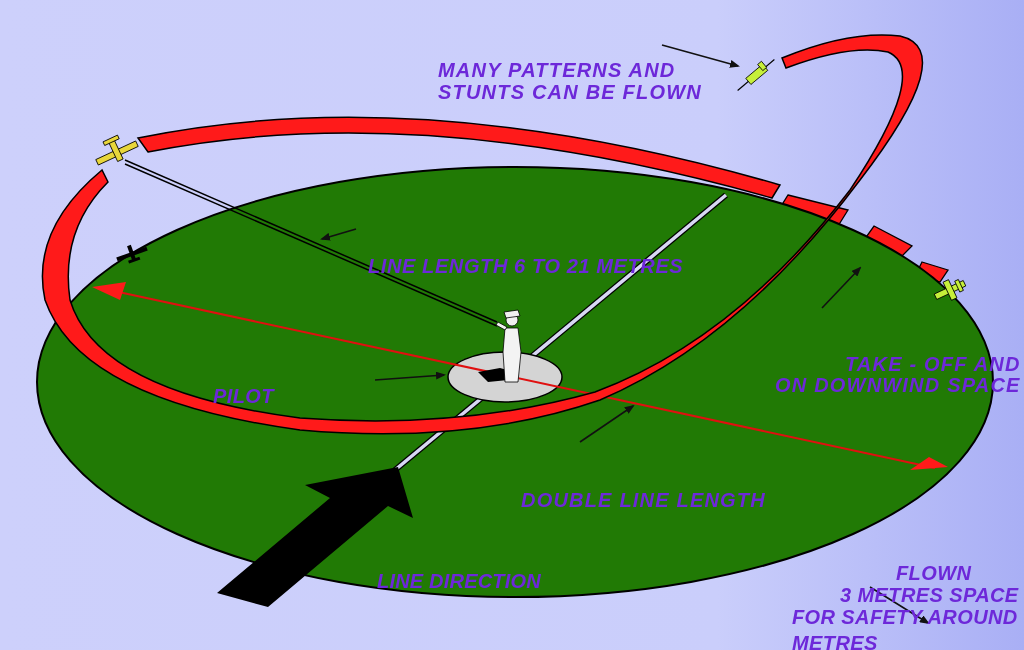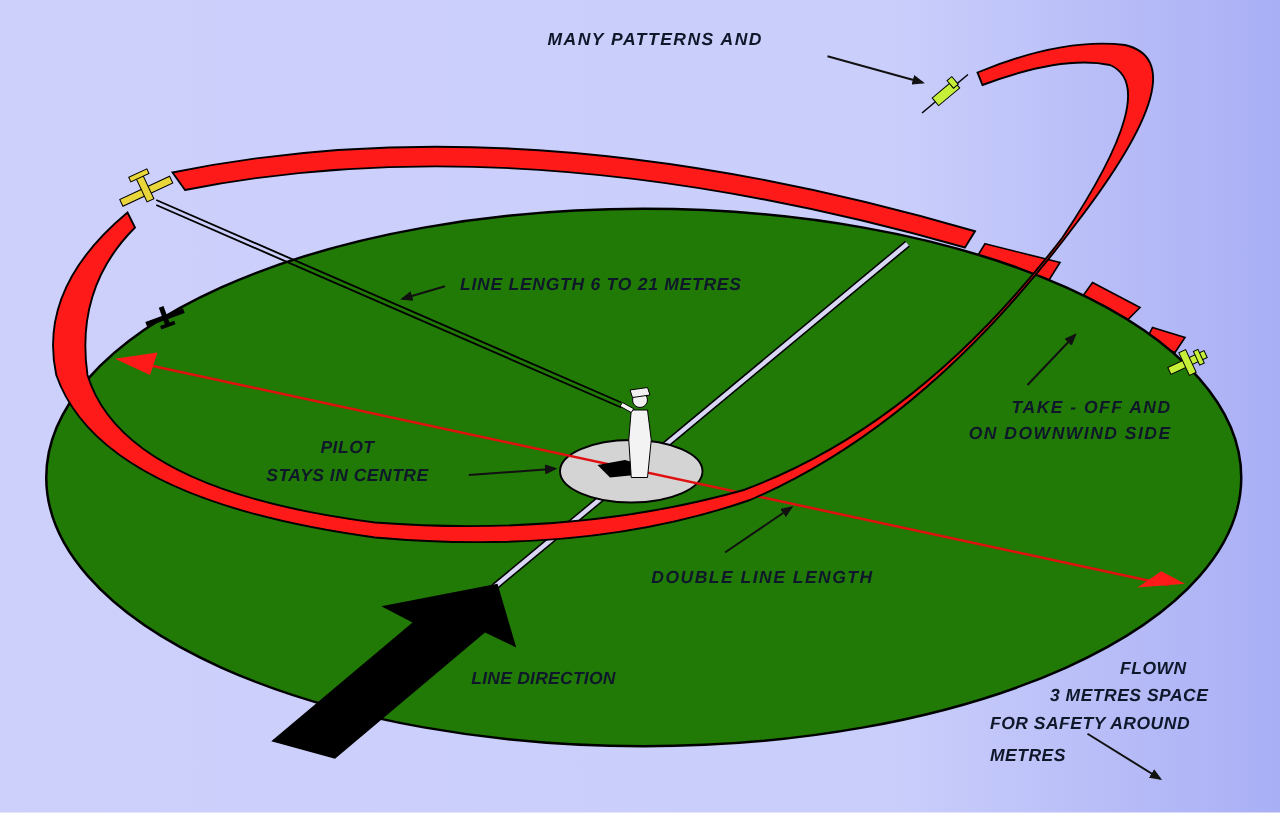--- a/index.html
+++ b/index.html
@@ -5,22 +5,22 @@
   html, body { margin: 0; padding: 0; }
   body {
     width: 1024px; height: 650px; overflow: hidden;
     background: linear-gradient(90deg, #cdd0fb 0%, #cacefb 70%, #a9aff5 100%);
     font-family: "Liberation Sans", sans-serif;
     position: relative;
   }
   svg#scene { position: absolute; left: 0; top: 0; }
   .lbl {
     position: absolute; font-weight: bold; font-style: italic;
-    color: #0f172a; font-size: 14px; letter-spacing: 1.2px;
-    line-height: 22px; white-space: nowrap;
+    color: #6d28d9; font-size: 20px; letter-spacing: 1.2px;
+    line-height: 22px; white-space: nowrap; margin-top: 39px;
   }
   .lbl div { white-space: nowrap; }
 </style>
 </head>
 <body>
 
 <svg id="scene" width="1024" height="650" viewBox="0 0 1024 650">
   <defs>
     <marker id="ah" markerWidth="10" markerHeight="8" refX="8" refY="4" orient="auto" markerUnits="userSpaceOnUse">
       <path d="M0,0 L10,4 L0,8 Z" fill="#111"></path>
@@ -82,32 +82,32 @@
   <line x1="662" y1="45" x2="738" y2="66" stroke="#111" stroke-width="1.6" marker-end="url(#ah)"></line>
   <line x1="356" y1="229" x2="322" y2="239" stroke="#111" stroke-width="1.6" marker-end="url(#ah)"></line>
   <line x1="375" y1="380" x2="444" y2="375" stroke="#111" stroke-width="1.6" marker-end="url(#ah)"></line>
   <line x1="822" y1="308" x2="860" y2="268" stroke="#111" stroke-width="1.6" marker-end="url(#ah)"></line>
   <line x1="580" y1="442" x2="633" y2="406" stroke="#111" stroke-width="1.6" marker-end="url(#ah)"></line>
   <line x1="870" y1="587" x2="928" y2="623" stroke="#111" stroke-width="1.6" marker-end="url(#ah)"></line>
 </svg>
 
 <div class="lbl" style="left:438px; top:20px;">
   <div>MANY  PATTERNS  AND</div>
+  <div>STUNTS  CAN  BE  FLOWN</div>
 </div>
 
 <div class="lbl" style="left:368px; top:216px; letter-spacing:0.6px;">LINE LENGTH 6 TO 21 METRES</div>
 
 <div class="lbl" style="left:213px; top:346px; line-height:23px; letter-spacing:0.4px;text-align:center;">
   <div>PILOT</div>
-  <div>STAYS IN CENTRE</div>
 </div>
 
 <div class="lbl" style="left:775px; top:315px; line-height:21px; text-align:right;">
   <div>TAKE - OFF  AND</div>
-  <div>ON DOWNWIND  SIDE</div>
+  <div>ON DOWNWIND  SPACE</div>
 </div>
 
 <div class="lbl" style="left:521px; top:450px;text-align:right;">DOUBLE  LINE  LENGTH</div>
 
 <div class="lbl" style="left:377px; top:531px; letter-spacing:0.2px;">LINE DIRECTION</div>
 
 <div class="lbl" style="left:792px; top:523px; letter-spacing:0.4px;">
   <div style="padding-left:104px;">FLOWN</div>
   <div style="padding-left:48px;">3 METRES SPACE</div>
   <div>FOR SAFETY AROUND</div>

